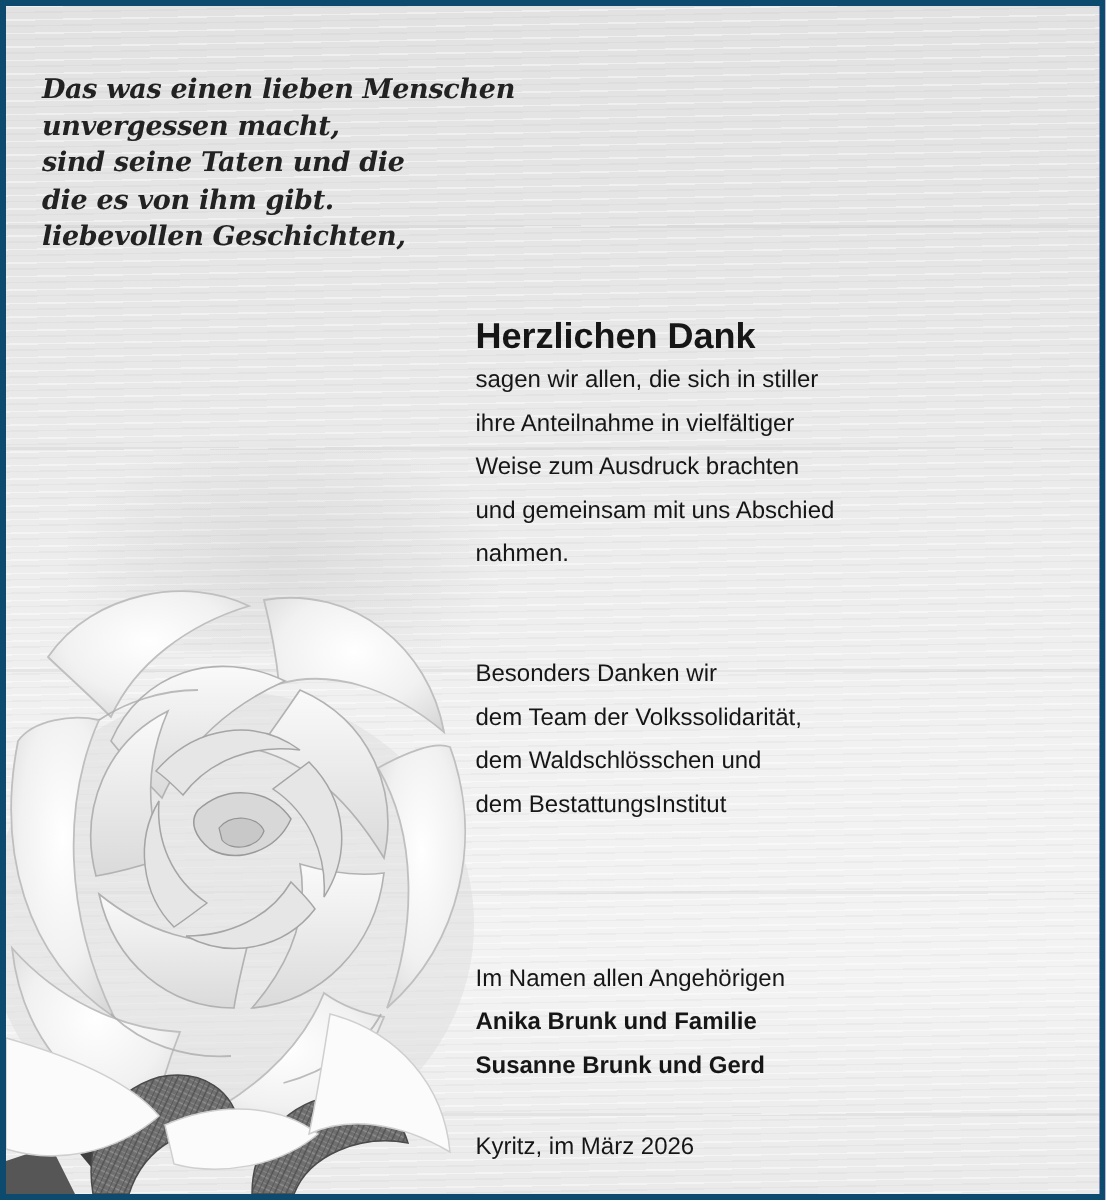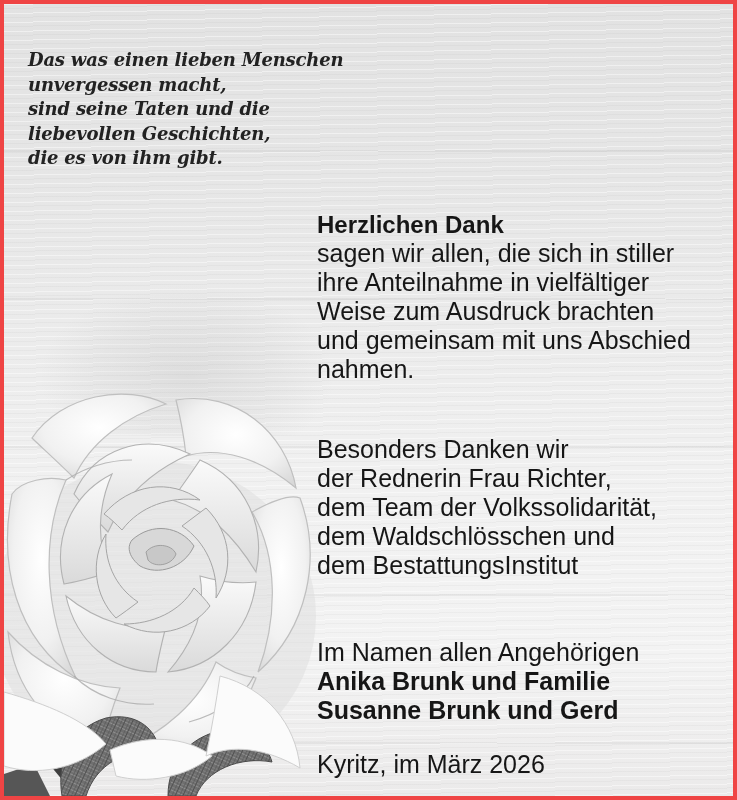--- a/index.html
+++ b/index.html
@@ -7,21 +7,21 @@
     padding: 0;
     background: #ffffff;
     font-family: "Liberation Sans", sans-serif;
   }
 
   .card {
     position: relative;
     width: 737px;
     height: 800px;
     box-sizing: border-box;
-    border: 4px solid #ef4444;
+    border: 4px solid #0c4a6e;
     background: #f0abfc;
     overflow: hidden;
     box-shadow: inset -7px 0 9px -7px rgba(0,0,0,0.28),
                 inset 0 7px 9px -7px rgba(0,0,0,0.18),
                 inset 0 -5px 7px -6px rgba(0,0,0,0.22);
   }
 
   
   .texture {
     position: absolute;
@@ -77,21 +77,21 @@
     font-style: italic;
     font-weight: 400;
     font-size: 74px;
     line-height: 90px;
     letter-spacing: 1px;
     color: #141414;
   }
 
   .body-sans {
     left: 313px;
-    font-size: 25px;
+    font-size: 16px;
     line-height: 29px;
     color: #161616;
   }
 
   .thanks-heading {
     top: 206px;
     font-size: 24px;
     font-weight: bold;
   }
 
@@ -173,38 +173,37 @@
       <path d="M 0,316 C 42,328 82,344 102,368 C 72,394 32,400 0,390 Z"></path>
       <path d="M 106,374 C 142,358 182,360 208,380 C 182,402 142,408 112,400 Z"></path>
       <path d="M 216,300 C 262,312 292,348 296,392 C 262,372 228,368 202,380 C 208,352 212,326 216,300 Z"></path>
     </g>
   </svg>
 
   <div class="txt epigraph">
     <div>Das was einen lieben Menschen</div>
     <div>unvergessen macht,</div>
     <div>sind seine Taten und die</div>
+    <div>die es von ihm gibt.</div>
     <div>liebevollen Geschichten,</div>
-    <div>die es von ihm gibt.</div>
   </div>
 
 
   <div class="txt body-sans thanks-heading">Herzlichen Dank</div>
 
   <div class="txt body-sans para-1">
     <div>sagen wir allen, die sich in stiller</div>
     <div>ihre Anteilnahme in vielfältiger</div>
     <div>Weise zum Ausdruck brachten</div>
     <div>und gemeinsam mit uns Abschied</div>
     <div>nahmen.</div>
   </div>
 
   <div class="txt body-sans para-2">
     <div>Besonders Danken wir</div>
-    <div>der Rednerin Frau Richter,</div>
     <div>dem Team der Volkssolidarität,</div>
     <div>dem Waldschlösschen und</div>
     <div>dem BestattungsInstitut</div>
   </div>
 
   <div class="txt body-sans closing">
     <div>Im Namen allen Angehörigen</div>
     <div class="bold-line">Anika Brunk und Familie</div>
     <div class="bold-line">Susanne Brunk und Gerd</div>
   </div>

